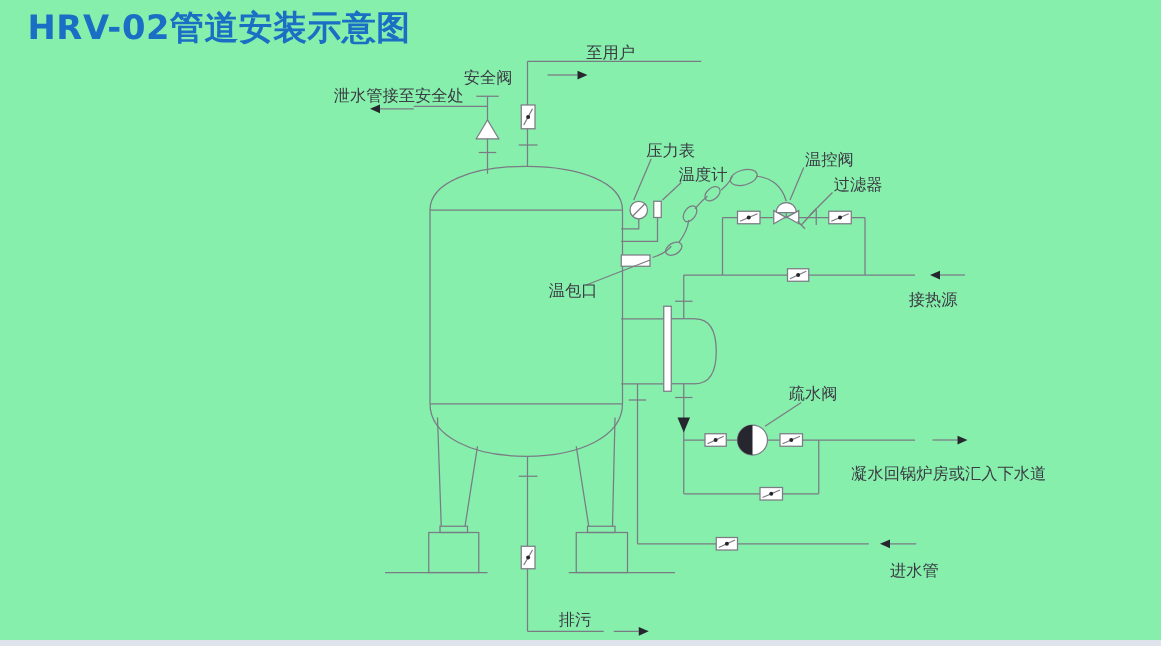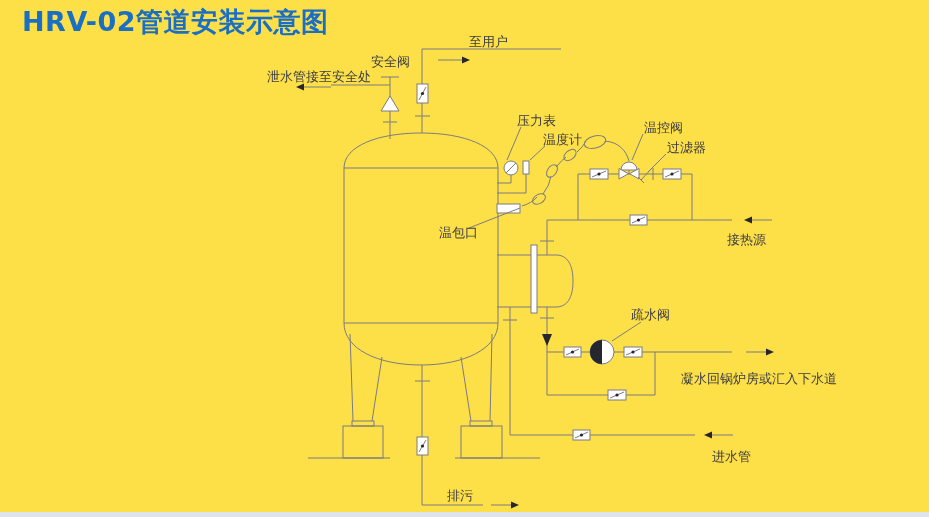--- a/index.html
+++ b/index.html
@@ -1,16 +1,16 @@
 <!DOCTYPE html>
 <html><head>
 <meta charset="utf-8">
 <style>
   html,body{margin:0;padding:0;background:#ffffff;}
-  .canvas{position:relative;width:929px;height:517px;background:#fde047;overflow:hidden;
+  .canvas{position:relative;width:929px;height:517px;background:#86efac;overflow:hidden;
           font-family:"DejaVu Sans","Liberation Sans",sans-serif;}
   .page-title{position:absolute;left:22px;top:4px;font-size:27px;font-weight:bold;
               color:#1a6fc5;letter-spacing:0.5px;}
   .footer-strip{position:absolute;left:0;bottom:0;width:100%;height:5px;background:#dfe4ec;}
   svg text{font-family:"DejaVu Sans","Liberation Sans",sans-serif;font-size:13px;fill:#3b3b43;}
   .ln{stroke:#7b7b84;stroke-width:1;fill:none;}
   .lnw{stroke:#7b7b84;stroke-width:1;fill:#ffffff;}
   .dark{fill:#26262e;stroke:none;}
 </style>
 </head>

